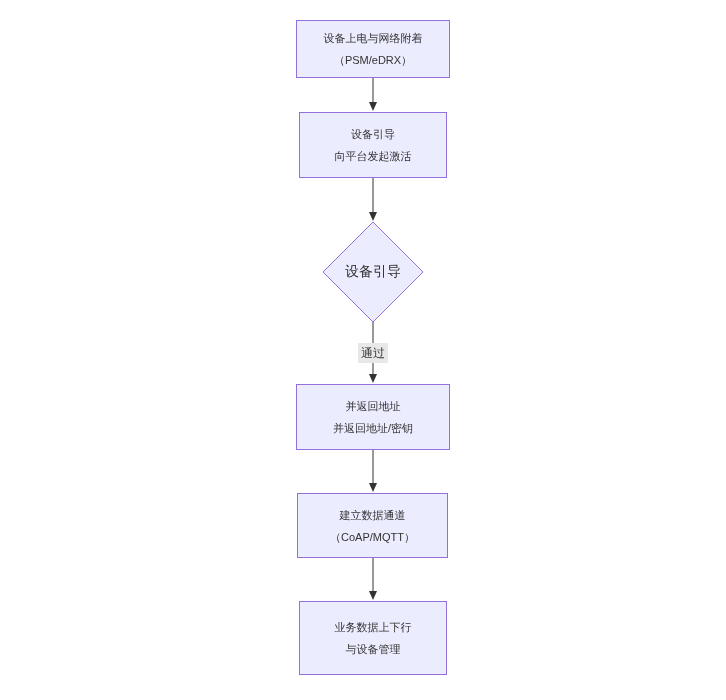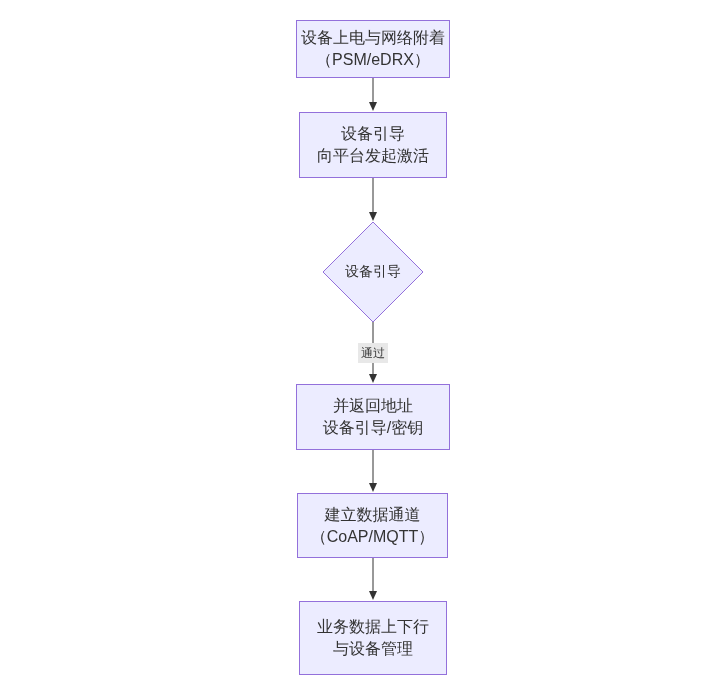--- a/index.html
+++ b/index.html
@@ -45,21 +45,21 @@
     position: absolute;
     background: var(--node-fill);
     border: 1px solid var(--node-border);
     display: flex;
     flex-direction: column;
     align-items: center;
     justify-content: center;
     text-align: center;
   }
   .node-line {
-    font-size: 16px;
+    font-size: 11px;
     line-height: 22px;
     color: var(--text-color);
     white-space: nowrap;
   }
   .diamond-label {
     position: absolute;
     left: 373px;
     top: 272px;
     transform: translate(-50%, -50%);
     font-size: 14px;
@@ -119,21 +119,21 @@
     <div class="node-line">设备引导</div>
     <div class="node-line">向平台发起激活</div>
   </div>
 
   <div class="diamond-label">设备引导</div>
 
   <div class="edge-label">通过</div>
 
   <div class="node n-register">
     <div class="node-line">并返回地址</div>
-    <div class="node-line">设备引导/密钥</div>
+    <div class="node-line">并返回地址/密钥</div>
   </div>
 
   <div class="node n-channel">
     <div class="node-line">建立数据通道</div>
     <div class="node-line">（CoAP/MQTT）</div>
   </div>
 
   <div class="node n-business">
     <div class="node-line">业务数据上下行</div>
     <div class="node-line">与设备管理</div>

